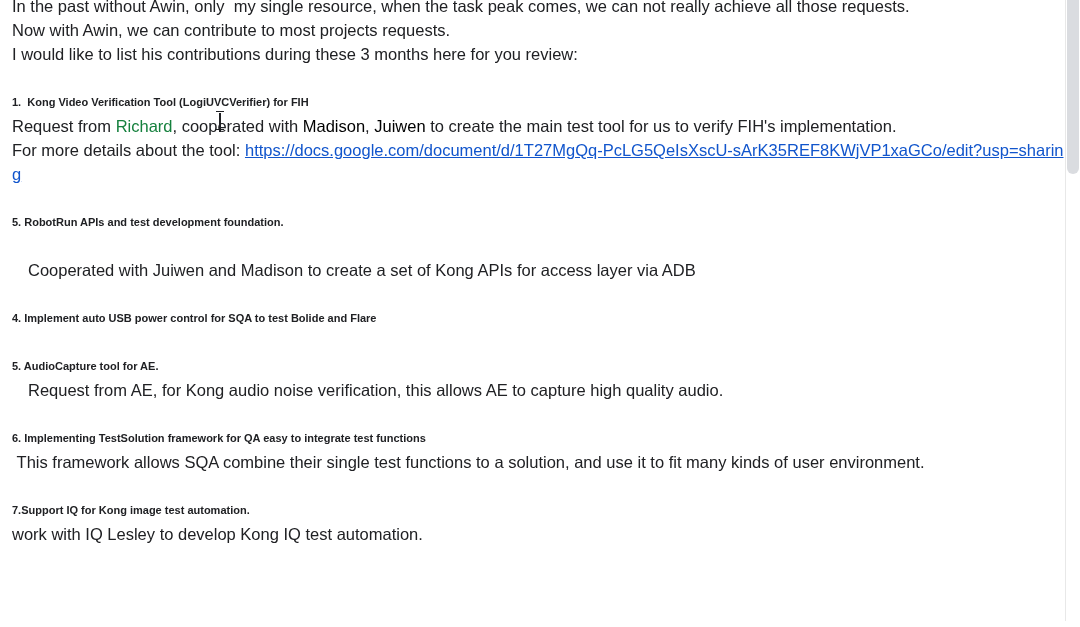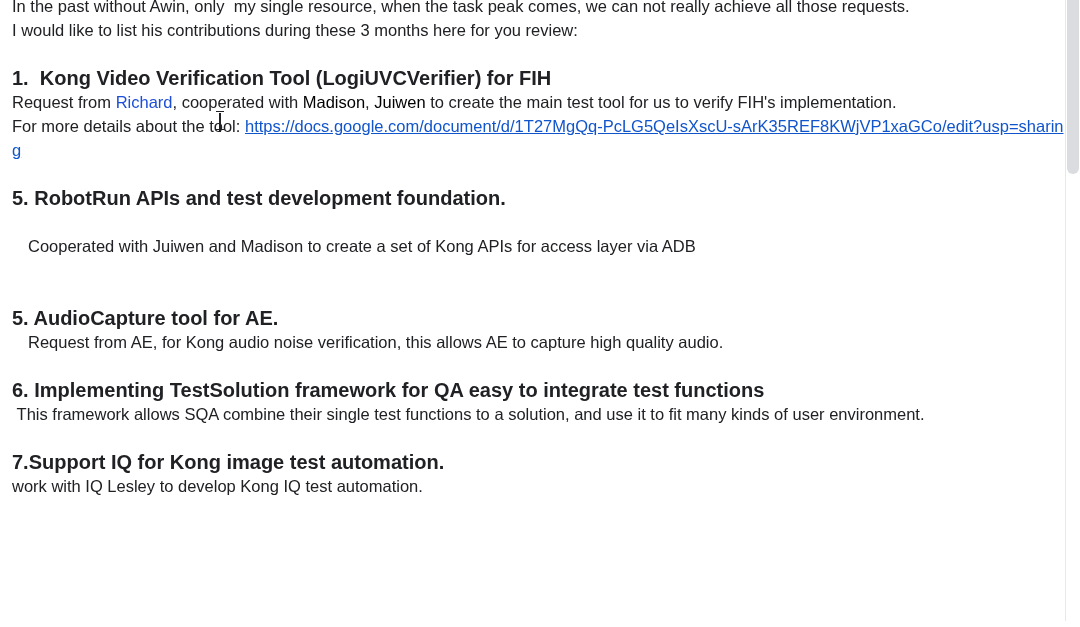--- a/index.html
+++ b/index.html
@@ -33,31 +33,31 @@
     white-space: pre-wrap;
   }
   .clipped-top {
     margin-top: -6px;
   }
   .spacer {
     height: 24px;
   }
   .heading {
     font-weight: bold;
-    font-size: 20px;
+    font-size: 11px;
     line-height: 24px;
     color: #202124;
   }
   .link {
     color: #1155cc;
     text-decoration: underline;
     word-break: break-all;
   }
   .mention {
-    color: #1d4ed8;
+    color: #15803d;
   }
   .mention-b {
     color: #000000;
   }
   .indent {
     padding-left: 16px;
   }
   .cursor {
     position: absolute;
     left: 219px;
@@ -109,38 +109,40 @@
   }
 </style>
 </head>
 <body>
 
 <div class="doc">
 
   <div class="body-text">
 
     <p class="clipped-top">In the past without Awin, only  my single resource, when the task peak comes, we can not really achieve all those requests.</p>
+    <p>Now with Awin, we can contribute to most projects requests.</p>
     <p>I would like to list his contributions during these 3 months here for you review:</p>
 
     <div class="spacer"></div>
 
     <p class="heading">1.  Kong Video Verification Tool (LogiUVCVerifier) for FIH</p>
     <p><span>Request from </span><span class="mention">Richard</span><span>, cooperated with </span><span class="mention-b">Madison</span><span>, </span><span class="mention-b">Juiwen</span><span> to create the main test tool for us to verify FIH's implementation.</span></p>
     <p><span>For more details about the tool: </span><a class="link" href="#">https://docs.google.com/document/d/1T27MgQq-PcLG5QeIsXscU-sArK35REF8KWjVP1xaGCo/edit?usp=sharing</a></p>
 
     <div class="spacer"></div>
 
     <p class="heading">5. RobotRun APIs and test development foundation.</p>
 
     <div class="spacer"></div>
 
     <p class="indent">Cooperated with Juiwen and Madison to create a set of Kong APIs for access layer via ADB</p>
 
     <div class="spacer"></div>
 
+    <p class="heading">4. Implement auto USB power control for SQA to test Bolide and Flare</p>
 
     <div class="spacer"></div>
 
     <p class="heading">5. AudioCapture tool for AE.</p>
     <p class="indent">Request from AE, for Kong audio noise verification, this allows AE to capture high quality audio.</p>
 
     <div class="spacer"></div>
 
     <p class="heading">6. Implementing TestSolution framework for QA easy to integrate test functions</p>
     <p> This framework allows SQA combine their single test functions to a solution, and use it to fit many kinds of user environment.</p>

